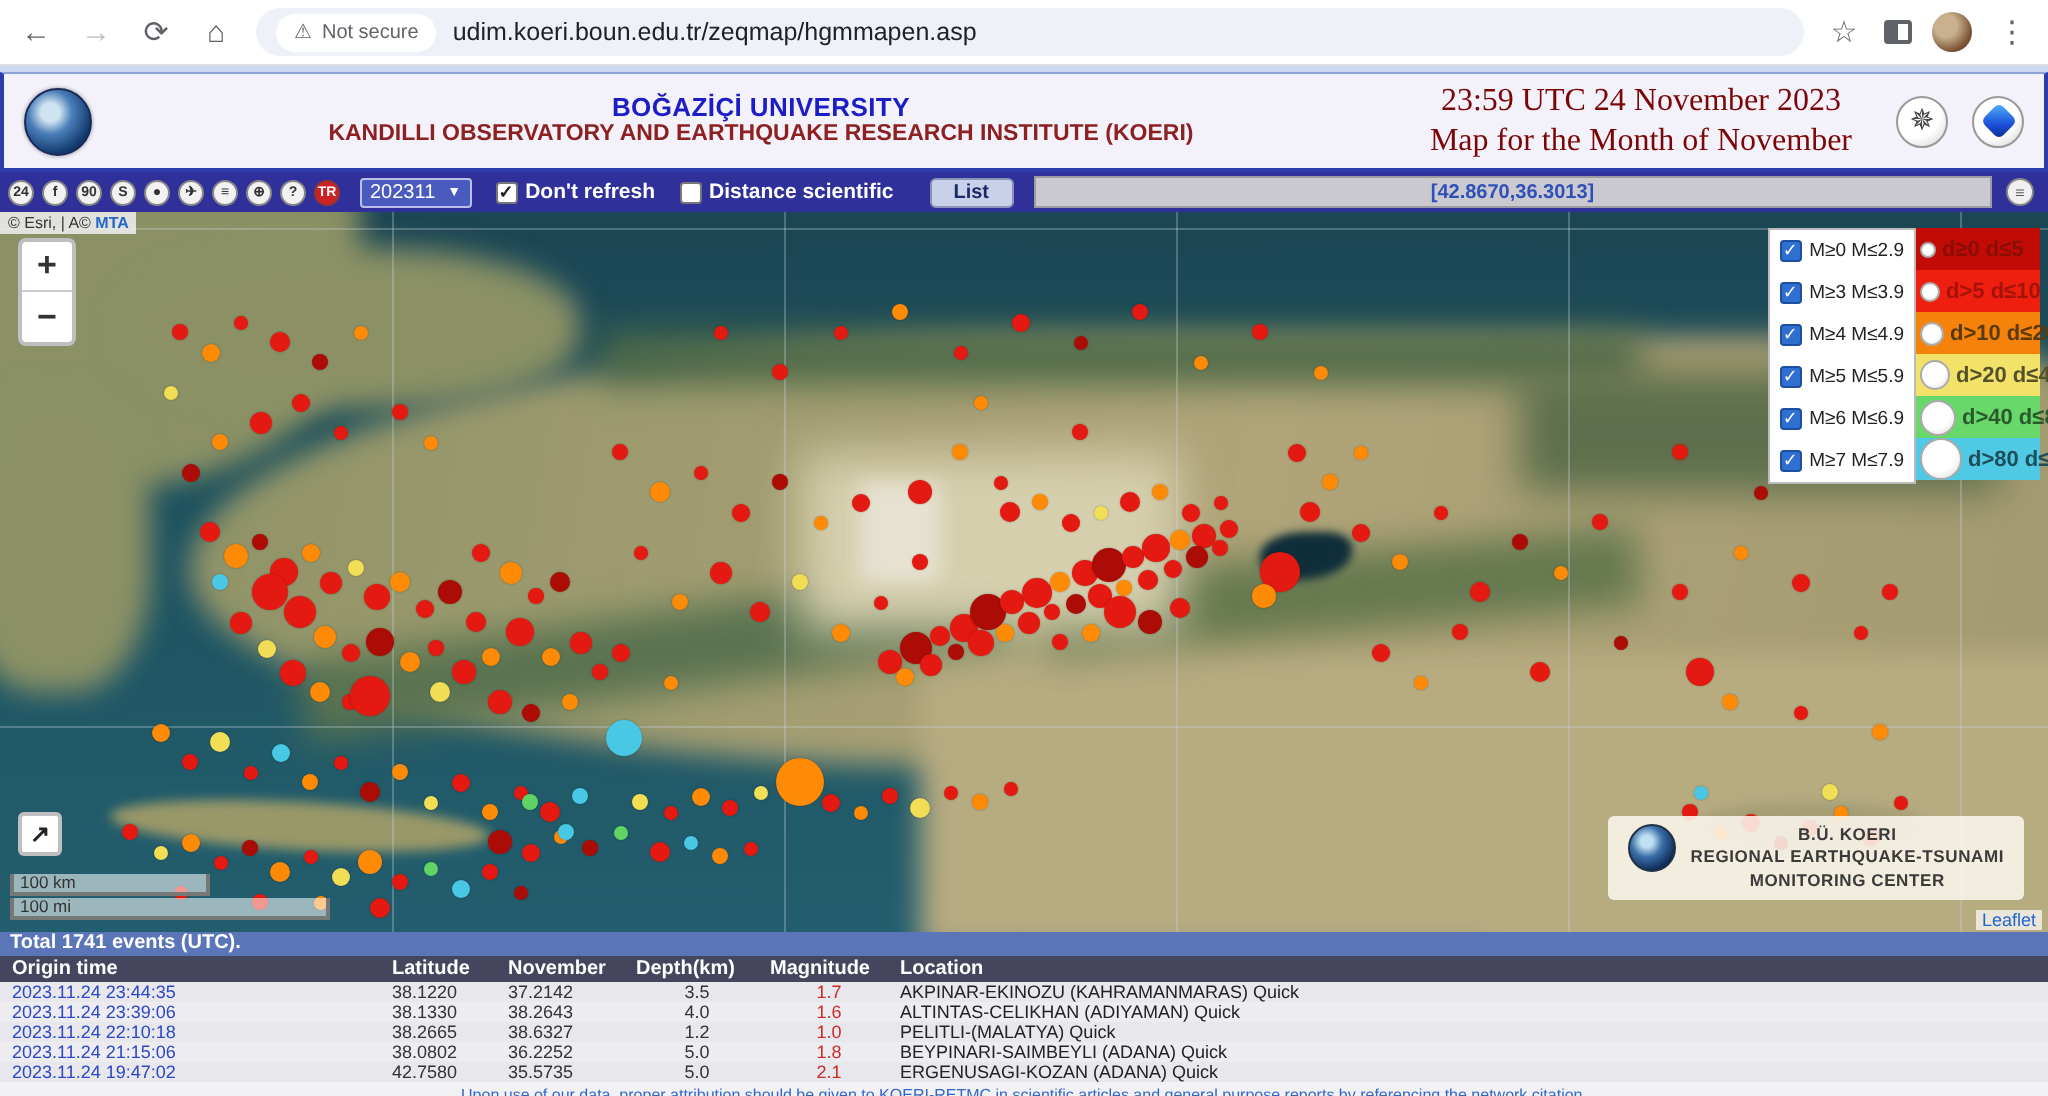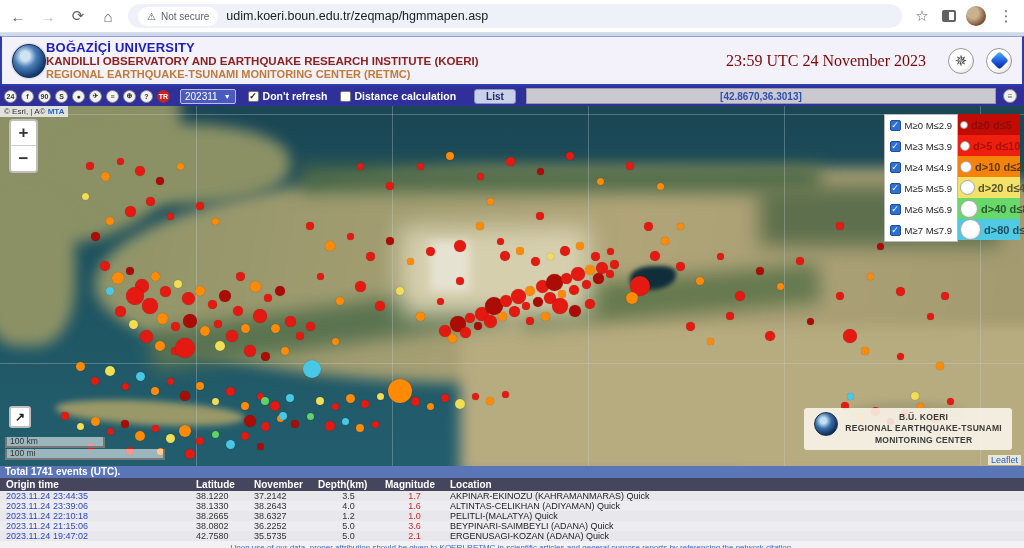--- a/index.html
+++ b/index.html
@@ -21,21 +21,21 @@
   .panel-ic::before { content:""; position:absolute; left:0; top:0; bottom:0; width:5px; background:#5f6368; }
 
   
   .head-strip { height:3px; background:#cdd7f0; }
   .page-head { height:50px; background:#f3f1fa; border-top:1px solid #8ea3d8; border-bottom:2px solid #2e3cae;
                border-left:2px solid #2e3cae; border-right:2px solid #2e3cae;
                display:flex; align-items:center; padding:0 10px; }
   .koeri-globe { width:34px; height:34px; border-radius:50%; flex:0 0 auto;
       background:radial-gradient(circle at 38% 35%, #cfe3f0 0 16%, #4a7eb8 38%, #123a6e 72%, #071c38 100%);
       border:1px solid #1a2a55; box-shadow:0 0 2px rgba(0,0,0,.4); }
-  .titles { flex:1; text-align:left; line-height:1.18; }
+  .titles { flex:1; text-align:center; line-height:1.18; }
   .t1 { color:#1d1dc8; font-weight:bold; font-size:13px; letter-spacing:.2px; }
   .t2 { color:#8d2020; font-weight:bold; font-size:11.5px; }
   .t3 { color:#c07a3a; font-weight:bold; font-size:11px; }
   .datebox { text-align:center; font-family:"Liberation Serif", serif; color:#7c0606; line-height:1.25; margin-right:10px; }
   .d1 { font-size:16px; } .d2 { font-size:16px; }
   .hlogo { width:26px; height:26px; border-radius:50%; background:radial-gradient(circle at 35% 30%, #ffffff 0 55%, #cfcfcf 100%);
            border:1px solid #999; display:flex; align-items:center; justify-content:center; margin-left:12px; }
   .compass-g { color:#444; font-size:15px; line-height:1; }
   .diamond-g { width:13px; height:13px; border-radius:3px; transform:rotate(45deg);
                background:linear-gradient(135deg,#52b6ff 0%,#1b4fd8 60%,#0a2a8a 100%); }
@@ -138,24 +138,24 @@
     <span class="nav-ic">⋮</span>
   </div>
 
   <div class="head-strip"></div>
 
   <div class="page-head">
     <div class="koeri-globe"></div>
     <div class="titles">
       <div class="t1">BOĞAZİÇİ UNIVERSITY</div>
       <div class="t2">KANDILLI OBSERVATORY AND EARTHQUAKE RESEARCH INSTITUTE (KOERI)</div>
-      <div class="t3">REGIONAL EARTHQUAKE-TSUNAMI MONITORING CENTER (RETMC)</div>
     </div>
     <div class="datebox">
       <div class="d1">23:59 UTC 24 November 2023</div>
+      <div class="d2">Map for the Month of November</div>
     </div>
     <div class="hlogo">
         <span class="compass-g">✵</span>
       </div>
     <div class="hlogo">
         <span class="diamond-g"></span>
       </div>
   </div>
 
   <div class="toolbar">
@@ -174,21 +174,21 @@
     <span class="month-sel">
       <span>202311</span>
       <span class="sel-arrow">▼</span>
     </span>
     <span class="tb-check">
       <span class="box">✓</span>
       <span>Don't refresh</span>
     </span>
     <span class="tb-check">
       <span class="box"></span>
-      <span>Distance calculation</span>
+      <span>Distance scientific</span>
     </span>
     <span class="list-btn">List</span>
     <span class="coordbar">[42.8670,36.3013]</span>
     <span class="rnd-btn">≡</span>
   </div>
 
   <div class="map">
 
     <div class="blob" style="left:-30px;top:-12px;width:210px;height:150px;background:#8b9165;border-radius:0 0 60% 40%;"></div>
     <div class="blob" style="left:-20px;top:90px;width:95px;height:150px;background:#8b9165;border-radius:40%;"></div>
@@ -562,21 +562,21 @@
           <td class="c-num">38.6327</td>
           <td class="c-num c-ctr">1.2</td>
           <td class="c-mag">1.0</td>
           <td class="c-loc">PELITLI-(MALATYA) Quick</td>
         </tr>
         <tr class="r1">
           <td class="c-time">2023.11.24 21:15:06</td>
           <td class="c-num">38.0802</td>
           <td class="c-num">36.2252</td>
           <td class="c-num c-ctr">5.0</td>
-          <td class="c-mag">3.6</td>
+          <td class="c-mag">1.8</td>
           <td class="c-loc">BEYPINARI-SAIMBEYLI (ADANA) Quick</td>
         </tr>
         <tr class="r0">
           <td class="c-time">2023.11.24 19:47:02</td>
           <td class="c-num">42.7580</td>
           <td class="c-num">35.5735</td>
           <td class="c-num c-ctr">5.0</td>
           <td class="c-mag">2.1</td>
           <td class="c-loc">ERGENUSAGI-KOZAN (ADANA) Quick</td>
         </tr>

